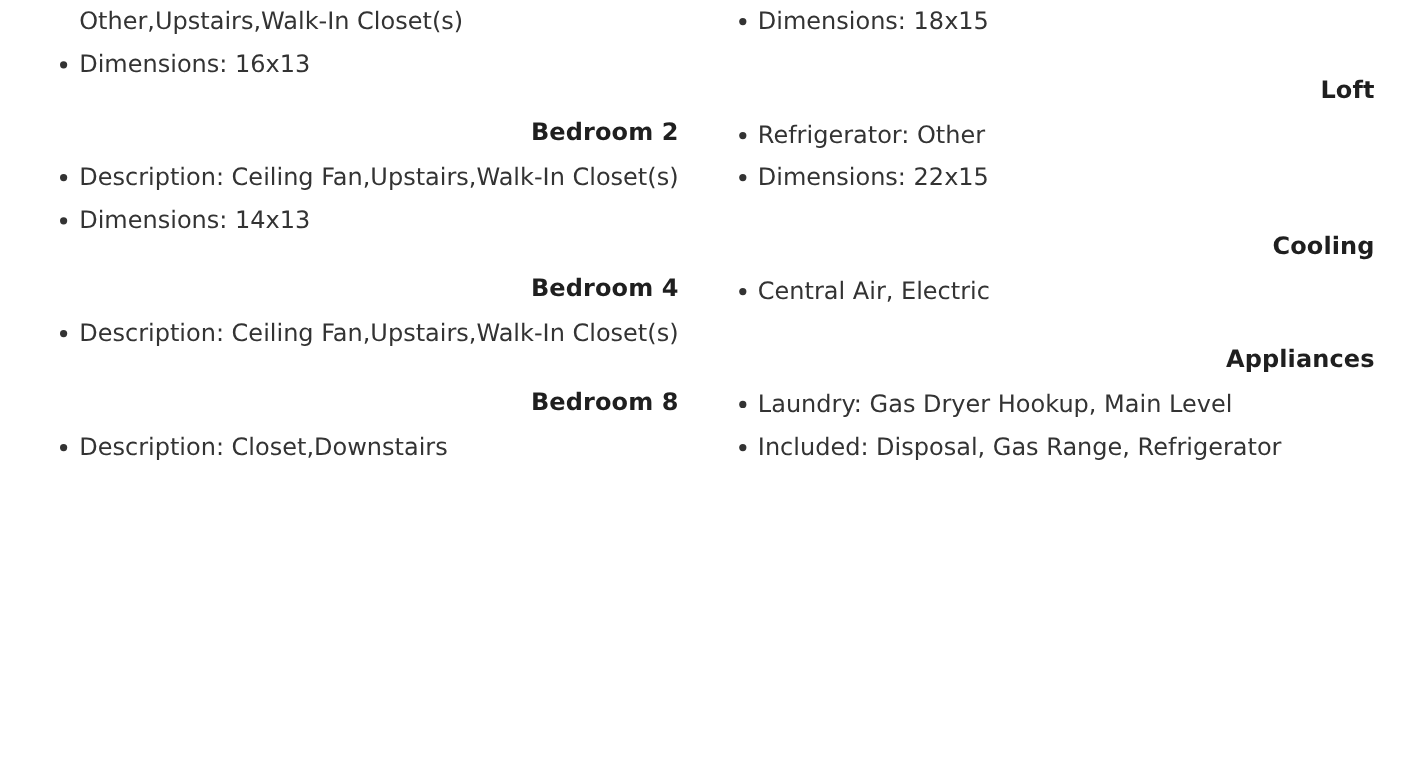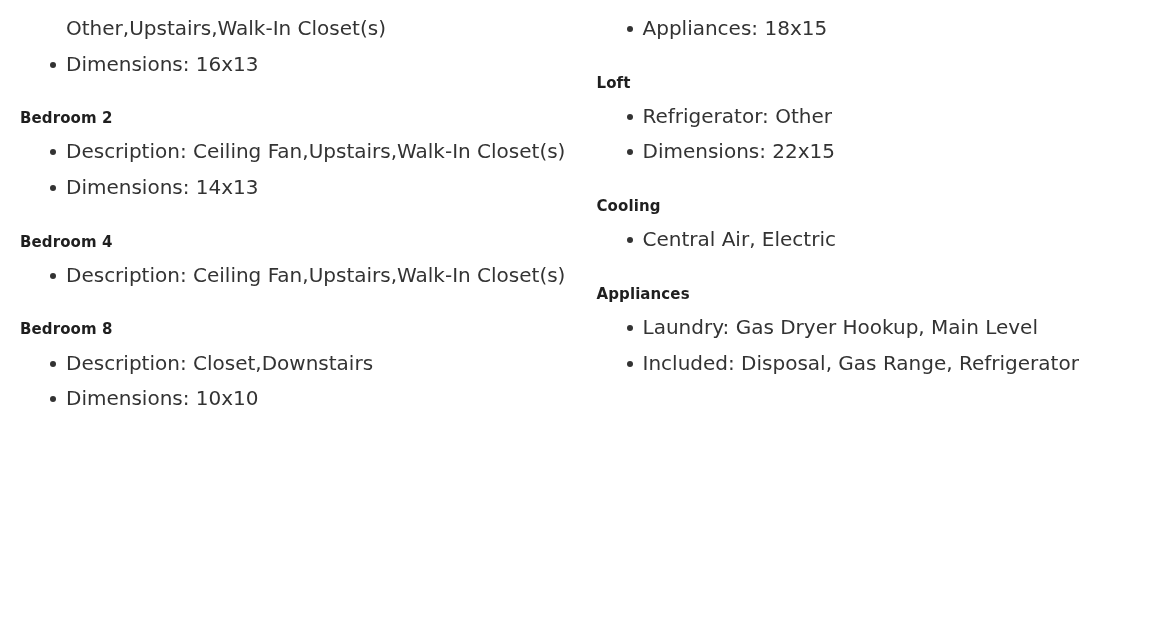--- a/index.html
+++ b/index.html
@@ -23,43 +23,44 @@
   }
   .columns {
     display: flex;
     flex-direction: row;
     width: 100%;
     height: 100%;
   }
   .col {
     box-sizing: border-box;
     width: 50%;
-    padding: 11px;
+    padding: 0;
   }
   .col-left {
     padding-left: 20px;
     padding-right: 20px;
   }
   
   .col-right-inner {
     width: 560px;
   }
   .section {
     margin: 0 0 26px 0;
   }
   .section.first {
     margin-top: 0;
   }
   .sec-title {
-    font-size: 15px;
+    font-size: 20px;
     font-weight: bold;
     color: #1f1f1f;
     line-height: 1.35;
     margin: 0 0 6px 0;
     letter-spacing: 0.1px;
+    text-align: right;
   }
   ul.items {
     list-style: none;
     margin: 0;
     padding: 0;
   }
   ul.items li {
     position: relative;
     font-size: 20px;
     line-height: 1.78;
@@ -116,32 +117,31 @@
         <div class="sec-title">Bedroom 4</div>
         <ul class="items">
           <li>Description: Ceiling Fan,Upstairs,Walk-In Closet(s)</li>
         </ul>
       </div>
 
       <div class="section">
         <div class="sec-title">Bedroom 8</div>
         <ul class="items">
           <li>Description: Closet,Downstairs</li>
-          <li>Dimensions: 10x10</li>
         </ul>
       </div>
 
     </div>
 
     <div class="col">
       <div class="col-right-inner">
 
         <div class="section first clipped-top">
           <ul class="items">
-            <li>Appliances: 18x15</li>
+            <li>Dimensions: 18x15</li>
           </ul>
         </div>
 
         <div class="section">
           <div class="sec-title">Loft</div>
           <ul class="items">
             <li>Refrigerator: Other</li>
             <li>Dimensions: 22x15</li>
           </ul>
         </div>

